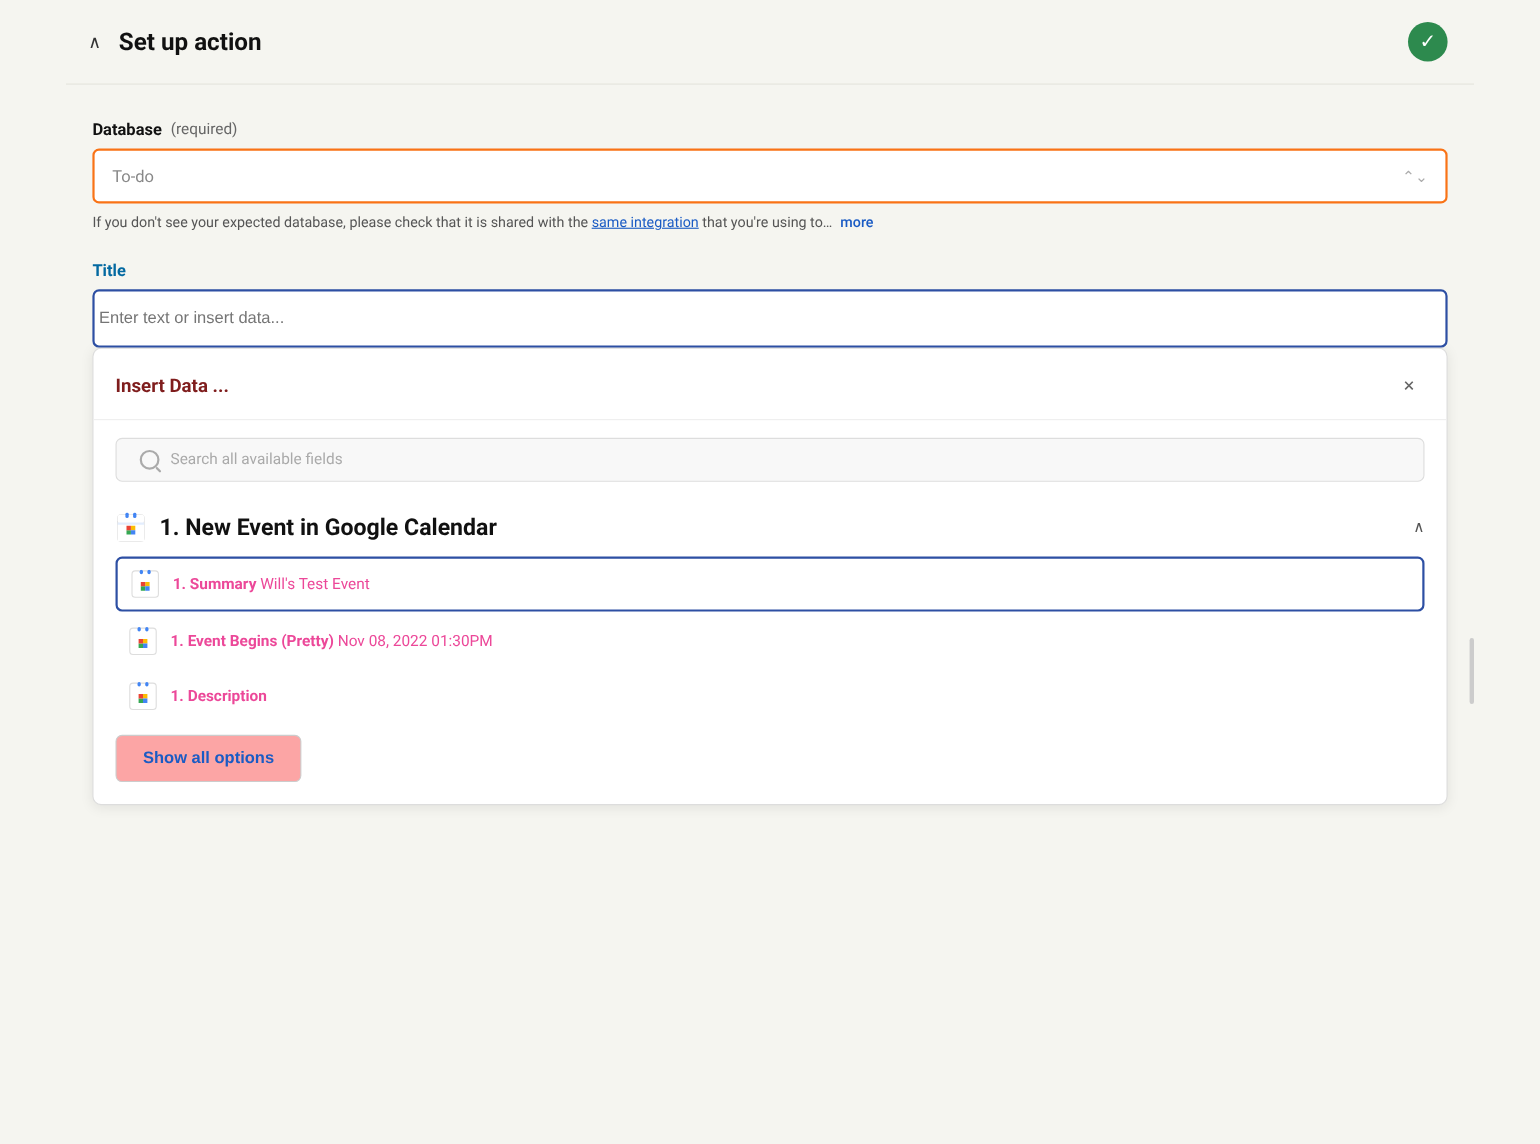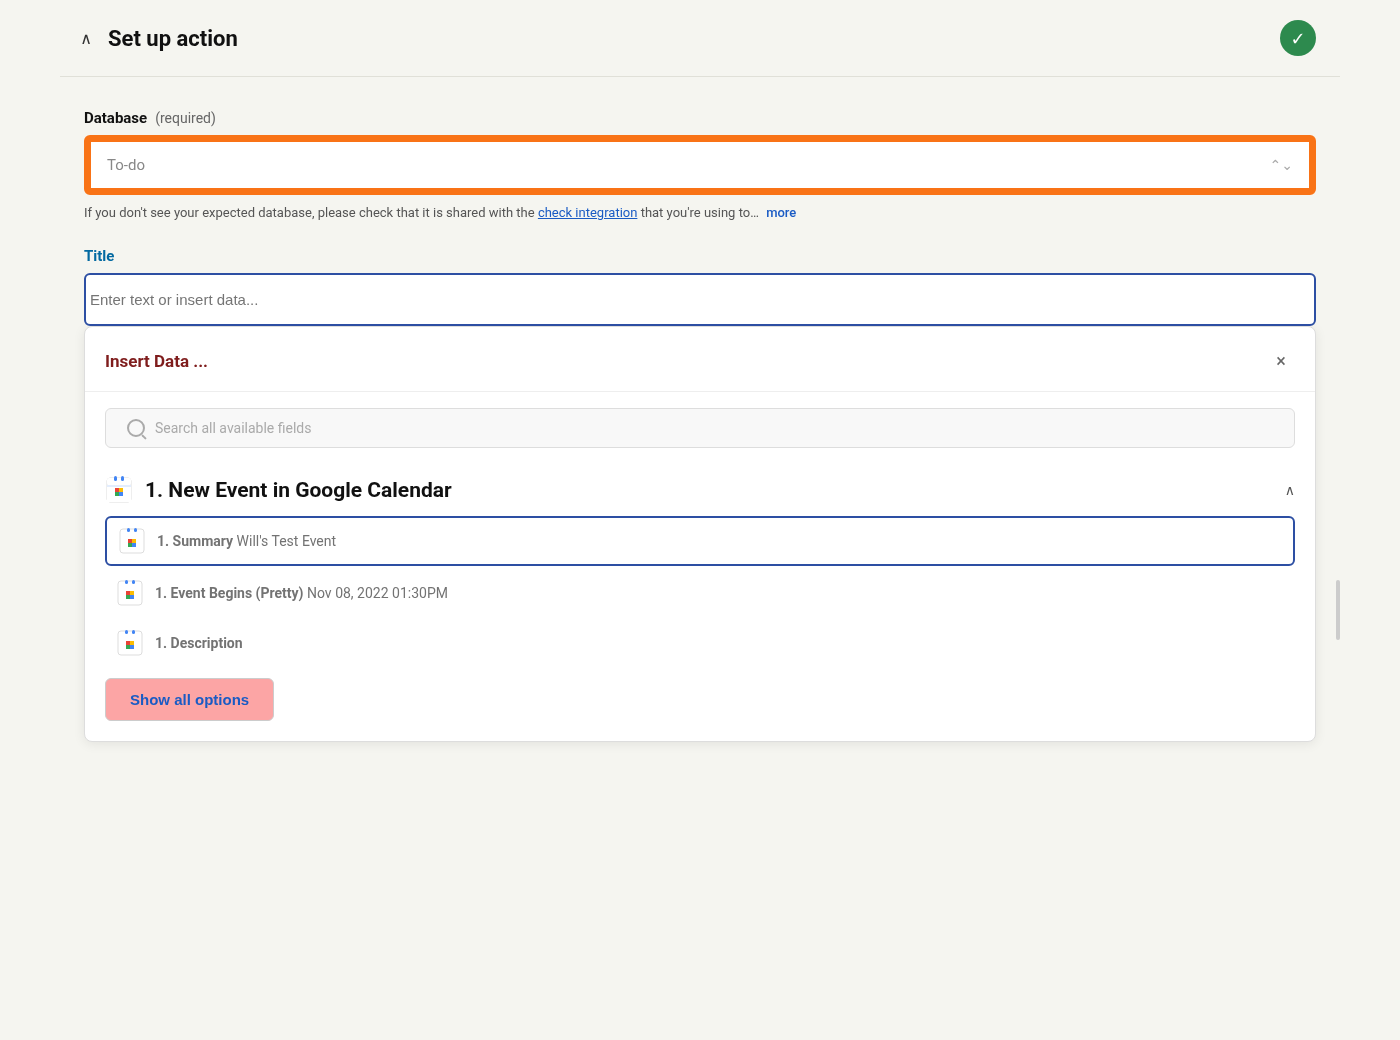--- a/index.html
+++ b/index.html
@@ -95,21 +95,21 @@
 
     .field-label-required {
       font-size: 14px;
       color: #666;
       font-weight: 400;
     }
 
     .select-input {
       width: 100%;
       background: #fff;
-      border: 7px solid #f97316;
+      border: 2px solid #f97316;
       border-radius: 6px;
       padding: 14px 16px;
       font-size: 15px;
       color: #888;
       display: flex;
       align-items: center;
       justify-content: space-between;
       cursor: pointer;
     }
 
@@ -276,21 +276,21 @@
       margin-bottom: 4px;
     }
 
     .data-item.selected {
       border: 2px solid #2d4fa3;
       background: #fff;
     }
 
     .data-item-text {
       font-size: 14px;
-      color: #737373;
+      color: #ec4899;
       text-align: center;
     }
 
     .data-item-text strong {
       font-weight: 700;
     }
 
     
     .show-all-btn {
       display: inline-block;
@@ -356,21 +356,21 @@
         <div class="field-label">
           <span class="field-label-text">Database</span>
           <span class="field-label-required">(required)</span>
         </div>
         <div class="select-input">
           <span>To-do</span>
           <span class="chevron-icon">⌃⌄</span>
         </div>
         <div class="field-hint">
           <span>If you don't see your expected database, please check that it is shared with the</span>
-          <a href="#">check integration</a>
+          <a href="#">same integration</a>
           <span>that you're using to…</span>
           <a href="#" class="more-link">more</a>
         </div>
       </div>
 
       <div class="title-section">
         <div class="title-label">Title</div>
         <input type="text" class="title-input" placeholder="Enter text or insert data..." style="">
       </div>
 

